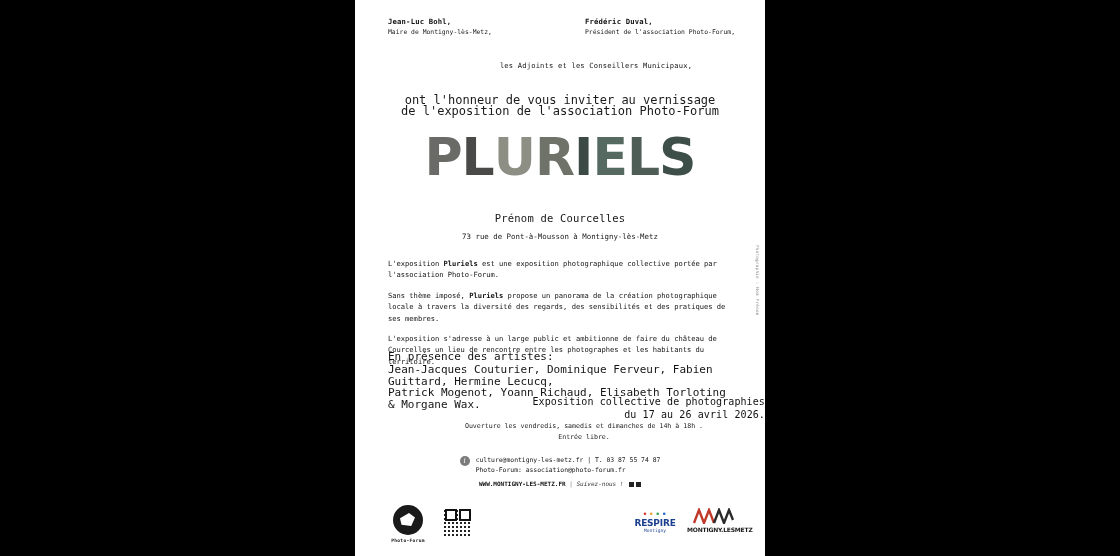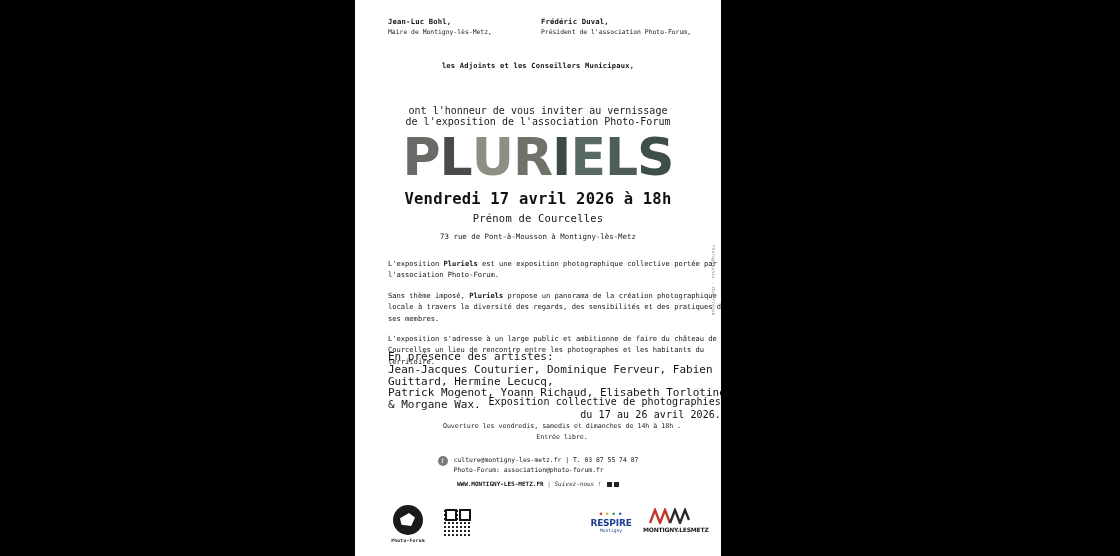--- a/index.html
+++ b/index.html
@@ -16,21 +16,21 @@
   .stage {
     position: relative;
     width: 1120px;
     height: 556px;
     background: #000000;
   }
   .page {
     position: absolute;
     left: 355px;
     top: 0px;
-    width: 366px;
+    width: 410px;
     height: 556px;
     background: #ffffff;
     overflow: hidden;
   }
 
   
   .hdr {
     position: absolute;
     left: 0;
     top: 16px;
@@ -64,26 +64,27 @@
 
   .centered {
     position: absolute;
     width: 100%;
     text-align: center;
     color: #161616;
   }
   .adjoints {
     top: 61px;
     font-size: 7.1px;
-    font-weight: bold;
+    font-weight: normal;
     letter-spacing: 0.2px;
+    padding-left: 36px;
   }
   .invite {
-    top: 105px;
-    font-size: 10px;
+    top: 95px;
+    font-size: 12px;
     line-height: 11.2px;
     color: #1a1a1a;
     text-align: center;
   }
 
   
   .title-wrap {
     position: absolute;
     top: 131px;
     width: 100%;
@@ -368,21 +369,20 @@
       <div>ont l'honneur de vous inviter au vernissage</div>
       <div>de l'exposition de l'association Photo-Forum</div>
     </div>
 
     <div class="title-wrap">
       <div class="title">
         <span class="l1">P</span><span class="l2">L</span><span class="l3">U</span><span class="l4">R</span><span class="l5">I</span><span class="l6">E</span><span class="l7">L</span><span class="l8">S</span>
       </div>
     </div>
 
-    <div class="centered datum">Vendredi 17 avril 2026 à 18h</div>
     <div class="centered venue">Prénom de Courcelles</div>
     <div class="centered addr">73 rue de Pont-à-Mousson à Montigny-lès-Metz</div>
 
     <div class="body-col">
       <p><span>L'exposition </span><b>Pluriels</b><span> est une exposition photographique collective portée par l'association Photo-Forum.</span></p>
       <p><span>Sans thème imposé, </span><b>Pluriels</b><span> propose un panorama de la création photographique locale à travers la diversité des regards, des sensibilités et des pratiques de ses membres.</span></p>
       <p>L'exposition s'adresse à un large public et ambitionne de faire du château de Courcelles un lieu de rencontre entre les photographes et les habitants du territoire.</p>
     </div>
 
     <div class="artists">

